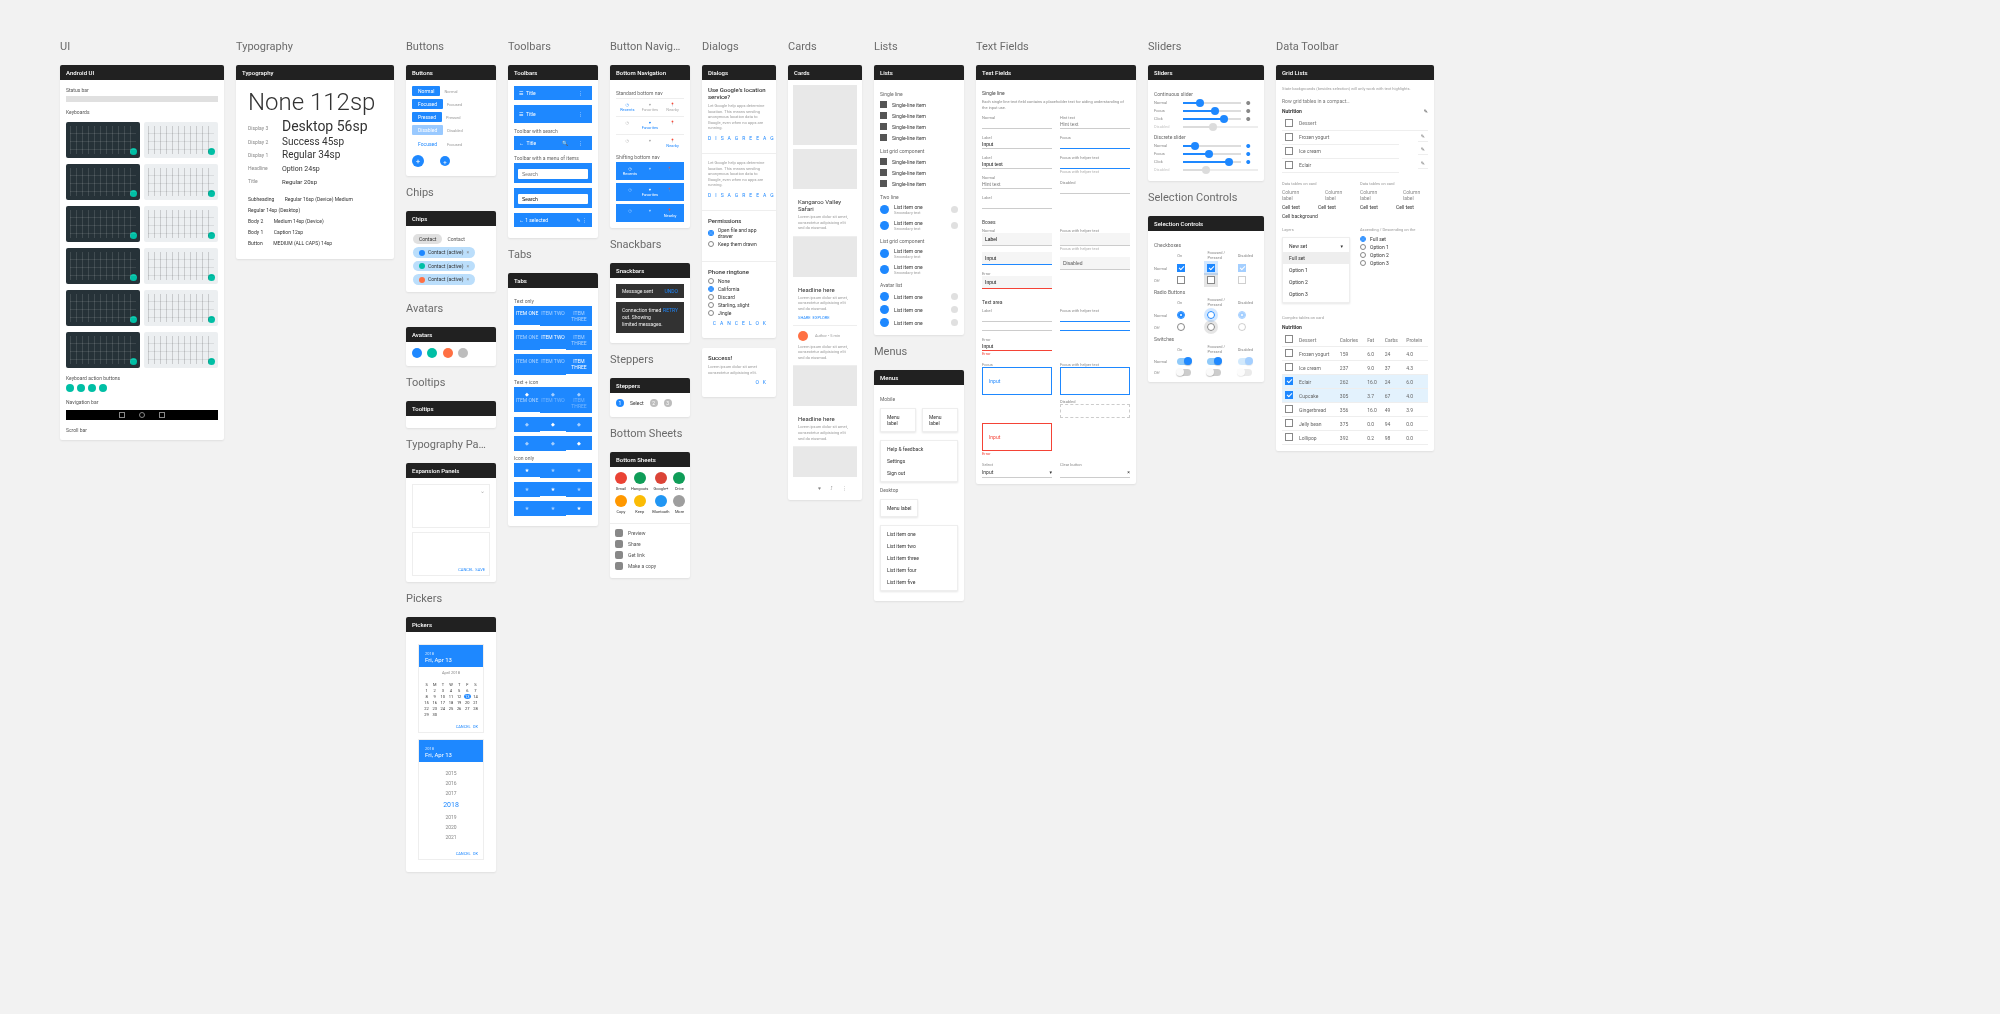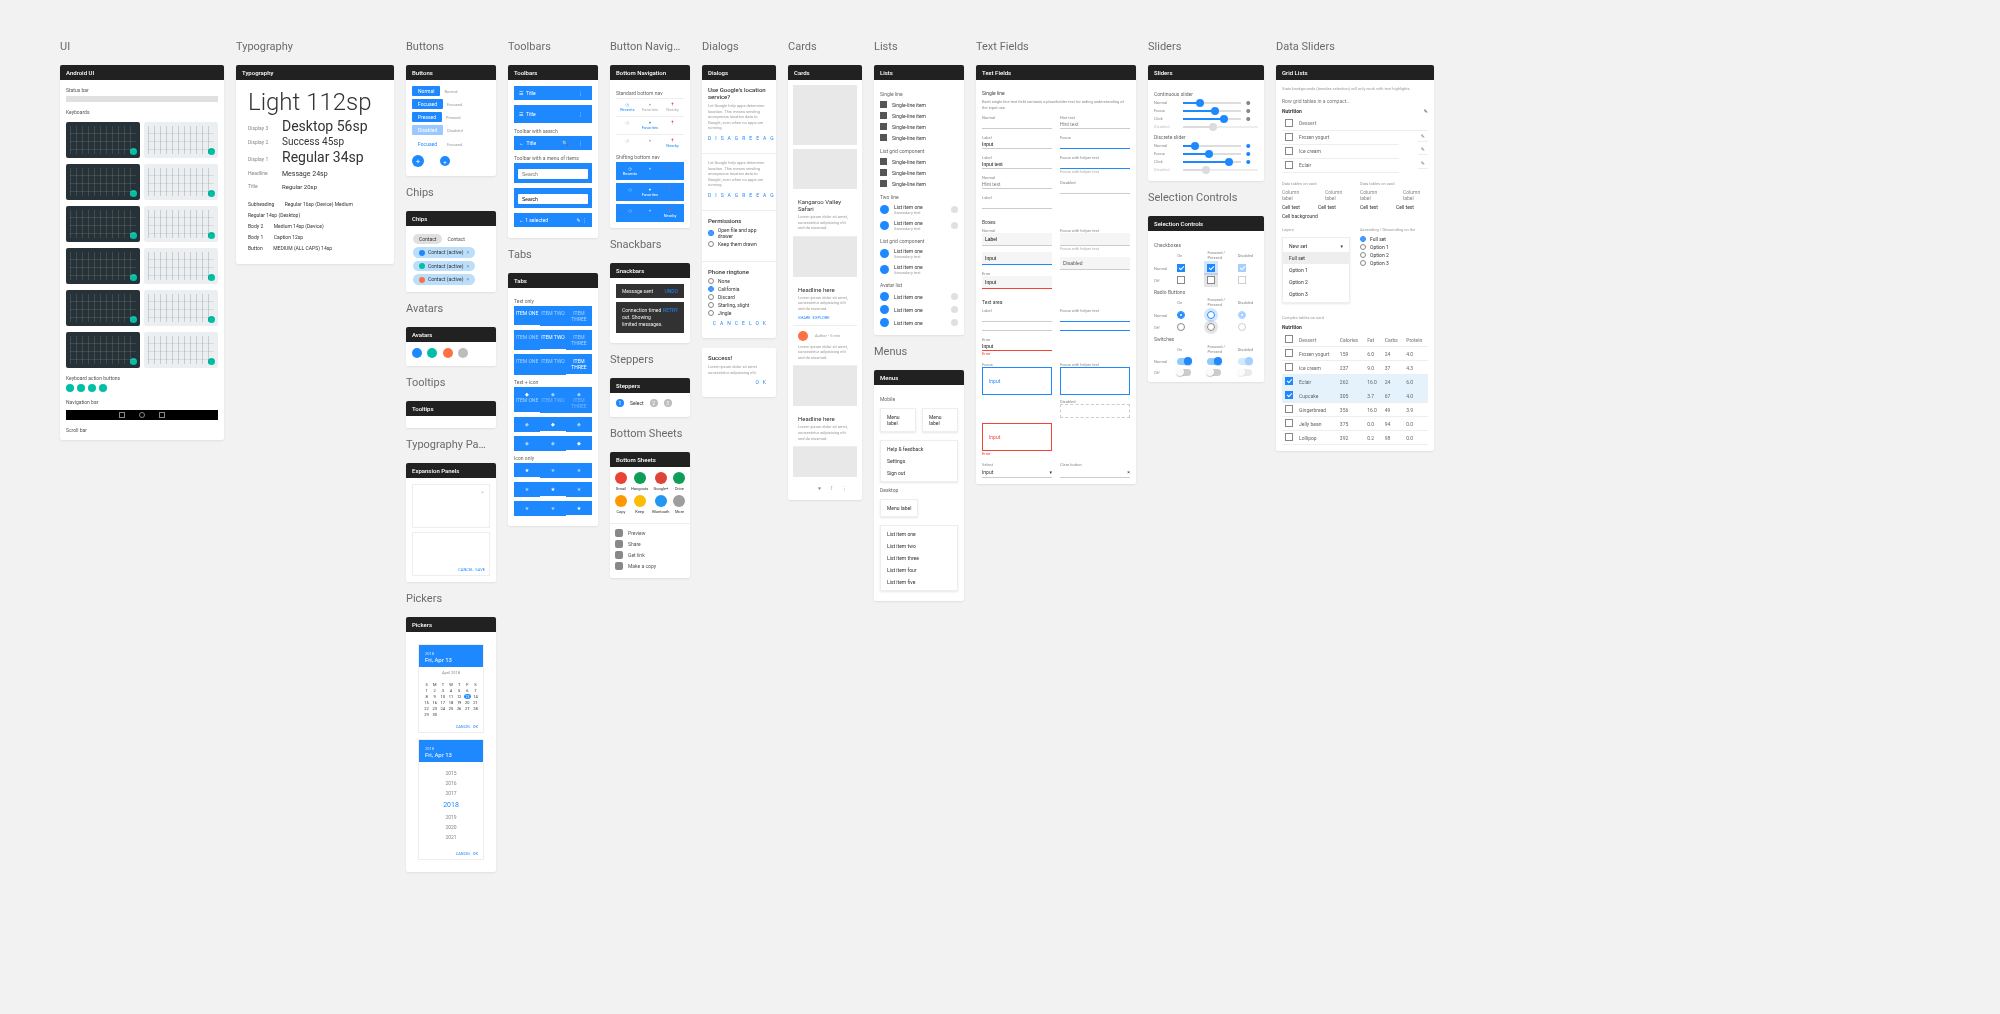--- a/index.html
+++ b/index.html
@@ -92,21 +92,21 @@
 .nav-bar span { width:6px; height:6px; border:1px solid #888; display:inline-block; }
 .nav-bar span:nth-child(2){ border-radius:50%; }
 
 
 .typo-big { font-size:24px; font-weight:300; }
 .typo-row { margin-top:2px; }
 .typo-label { font-size:5px; color:#888; display:inline-block; width:34px; vertical-align:middle; }
 .typo-val { font-size:9px; }
 .typo-val.s1 { font-size:14px; }
 .typo-val.s2 { font-size:10px; }
-.typo-val.s3 { font-size:14px; }
+.typo-val.s3 { font-size:10px; }
 .typo-val.s4 { font-size:7px; }
 .typo-val.s5 { font-size:6px; }
 .typo-small { font-size:5px; display:inline-block; margin-right:8px; margin-top:4px; }
 
 
 .btn-row {display:flex; gap:4px; margin-bottom:3px; align-items:center;}
 .btn {
   background:#1e88ff; color:#fff; font-size:5px; padding:2px 6px;
   border-radius:1px;
 }
@@ -311,25 +311,25 @@
         <div class="thin" style="margin-top:6px">Scroll bar</div>
       </div>
     </div>
   </div>
 
   <div class="col col-typo">
     <div class="section-title">Typography</div>
     <div class="card">
       <div class="header-bar">Typography</div>
       <div class="pad" style="padding:8px 12px 12px">
-        <div class="typo-big">Light 112sp</div>
+        <div class="typo-big">None 112sp</div>
         <div class="typo-row"><span class="typo-label">Display 3</span><span class="typo-val s1">Desktop 56sp</span></div>
         <div class="typo-row"><span class="typo-label">Display 2</span><span class="typo-val s2">Success 45sp</span></div>
         <div class="typo-row"><span class="typo-label">Display 1</span><span class="typo-val s3">Regular 34sp</span></div>
-        <div class="typo-row"><span class="typo-label">Headline</span><span class="typo-val s4">Message 24sp</span></div>
+        <div class="typo-row"><span class="typo-label">Headline</span><span class="typo-val s4">Option 24sp</span></div>
         <div class="typo-row"><span class="typo-label">Title</span><span class="typo-val s5">Regular 20sp</span></div>
         <div style="margin-top:6px">
           <span class="typo-small">Subheading</span>
           <span class="typo-small">Regular 16sp (Device) Medium</span>
           <span class="typo-small">Regular 14sp (Desktop)</span><br>
           <span class="typo-small">Body 2</span>
           <span class="typo-small">Medium 14sp (Device)</span><br>
           <span class="typo-small">Body 1</span>
           <span class="typo-small">Caption 12sp</span><br>
           <span class="typo-small">Button</span>
@@ -1077,21 +1077,21 @@
           <span class="h">Off</span>
             <span class="sw"></span>
             <span class="sw"></span>
             <span class="sw" style="opacity:.4"></span>
         </div>
       </div>
     </div>
   </div>
 
   <div class="col col-datatables">
-    <div class="section-title">Data Sliders</div>
+    <div class="section-title">Data Toolbar</div>
     <div class="card">
       <div class="header-bar">Grid Lists</div>
       <div class="pad">
         <div class="muted">State backgrounds (besides selection) will only work with text highlights.</div>
         <div class="gl-block">Row grid tables in a compact…</div>
         <div style="font-size:5px;margin-top:4px;display:flex;justify-content:space-between">
             <b>Nutrition</b>
             <span>✎</span>
           </div>
         <table class="dt" style="margin-top:3px">

